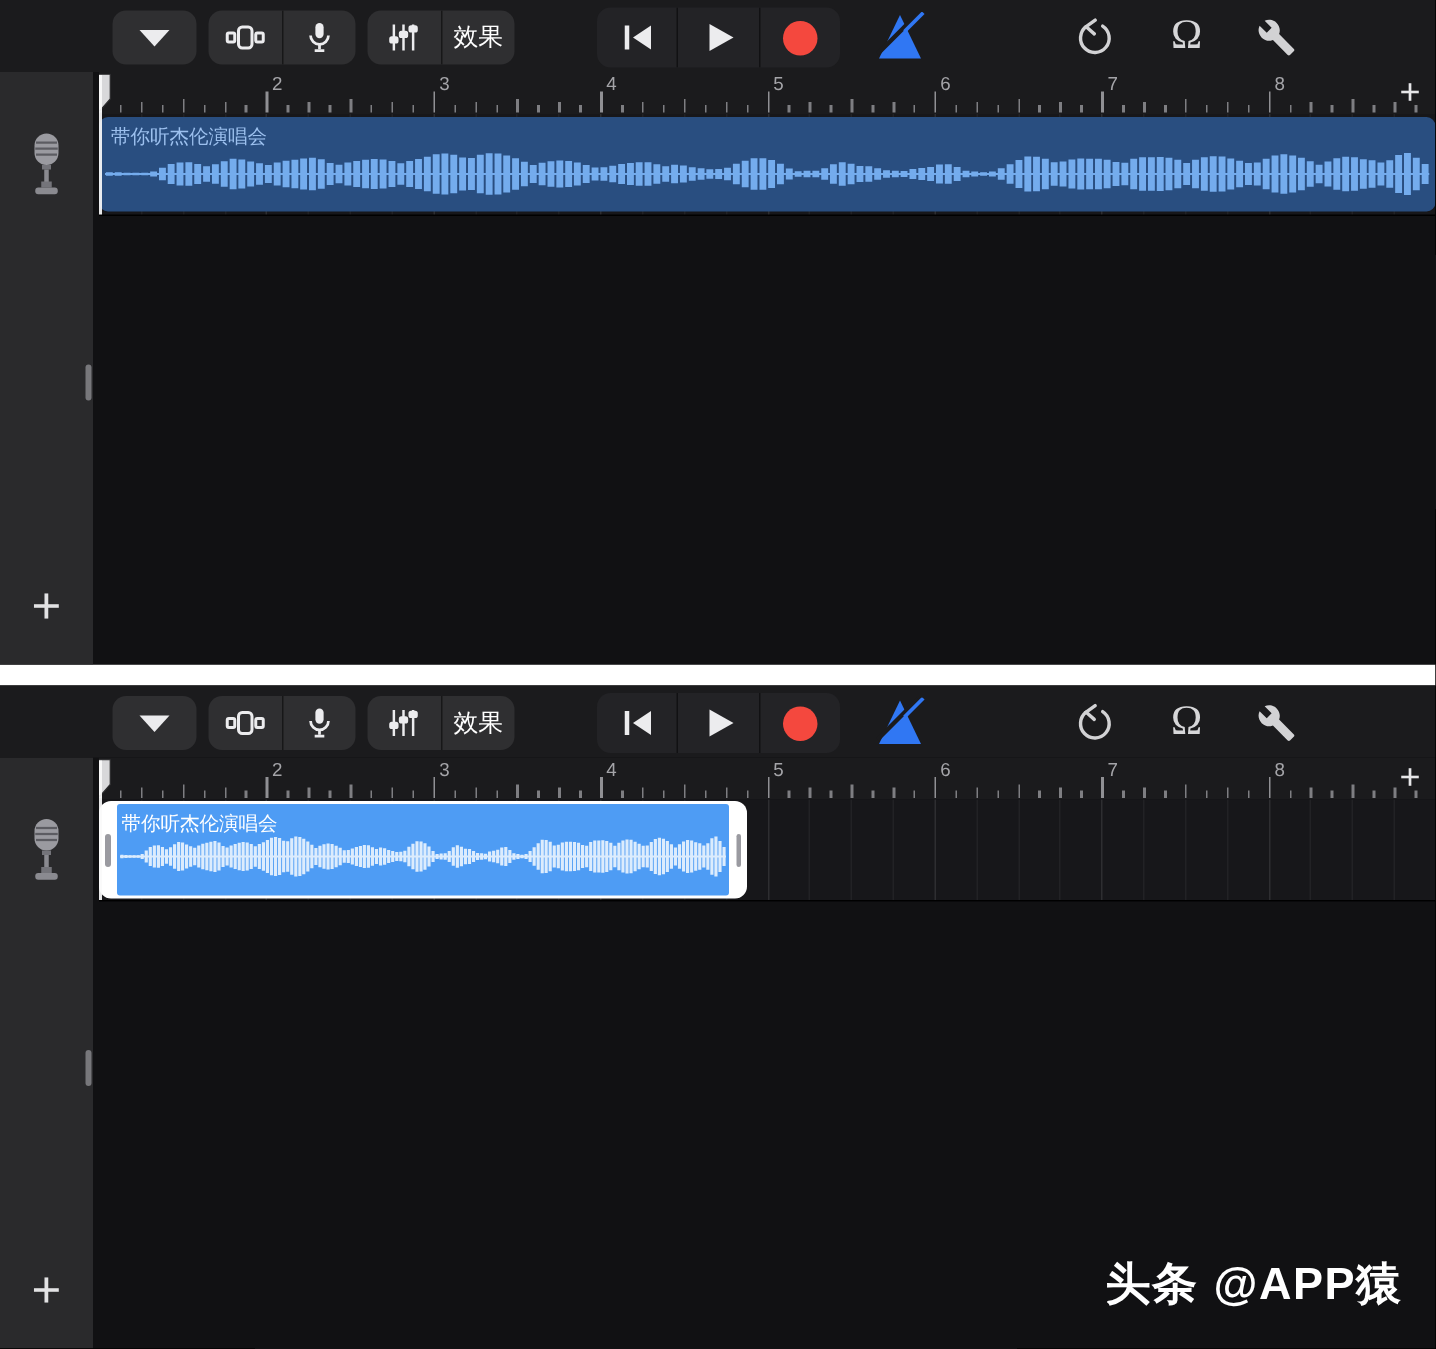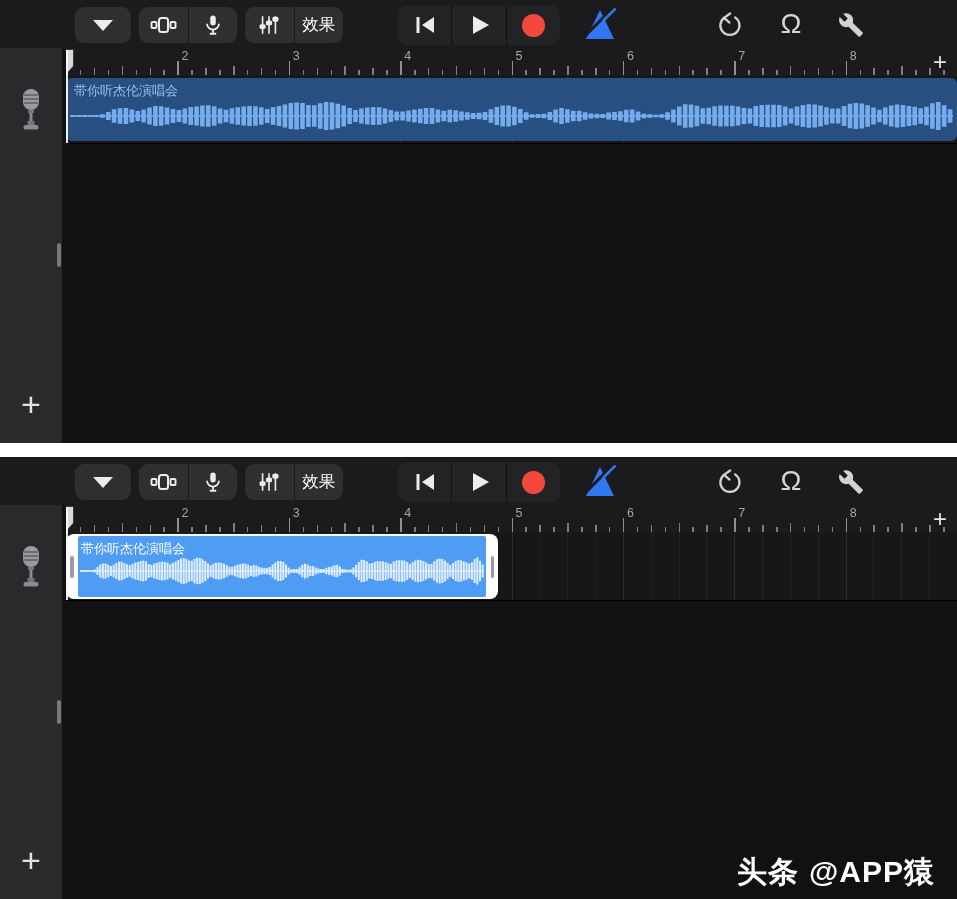--- a/index.html
+++ b/index.html
@@ -5,21 +5,21 @@
   html,body{margin:0;padding:0;}
   body{width:957px;height:899px;overflow:hidden;background:#000;
        font-family:"Liberation Sans","DejaVu Sans",sans-serif;}
   .stage{position:relative;width:957px;height:899px;}
   .panel{position:relative;width:957px;background:var(--track-area-bg,#111113);overflow:hidden;}
   #panelA{height:443px;}
   #panelB{height:442px;}
   .separator{height:14px;background:#ffffff;}
 
   
-  .toolbar{position:absolute;top:0;left:0;right:0;height:48px;background:var(--toolbar-bg,#1b1b1d);z-index:5;}
+  .toolbar{position:absolute;top:0;left:0;right:0;height:48px;background:var(--toolbar-bg,#1b1b1d);z-index:5;font-family:Liberation Serif, serif;}
   .tb-btn,.tb-group{position:absolute;top:7px;height:36px;background:var(--button-bg,#2f2f31);
       border-radius:9px;display:flex;align-items:center;overflow:hidden;}
   .tb-btn.chevron{left:75px;width:56px;justify-content:center;}
   .tb-group.g1{left:139px;width:98px;}
   .tb-group.g2{left:245px;width:98px;}
   .tb-group.transport{left:398px;width:162px;top:5px;height:40px;background:#232326;}
   .tb-cell{flex:1;height:100%;display:flex;align-items:center;justify-content:center;position:relative;}
   .tb-cell + .tb-cell{border-left:1px solid rgba(0,0,0,.5);}
   .effects{color:#ffffff;font-size:16.5px;}
   .record-dot{width:23px;height:23px;border-radius:50%;background:var(--record-red,#f4483e);}
@@ -61,21 +61,21 @@
       background:var(--region-selected-bg,#4e9cf4);border-radius:2px;}
   .region-b .region-label{position:absolute;top:4px;left:3px;font-size:13px;color:#ffffff;}
   .region-b .inner svg{position:absolute;left:2px;top:13px;}
   .cap-bar{position:absolute;top:50%;margin-top:-11px;width:3.5px;height:22px;border-radius:2px;background:#9a9aa0;}
   .cap-bar.left{left:4px;}
   .cap-bar.right{right:4px;}
 
   .playhead-line{position:absolute;left:0;top:2px;width:2px;height:93px;background:rgba(250,250,250,.92);z-index:4;}
   .playhead-flag{position:absolute;left:-7px;top:1px;z-index:4;}
 
-  .watermark{position:absolute;right:22px;bottom:6px;color:#fff;font-size:30px;letter-spacing:1px;z-index:7;margin-top:25px;}
+  .watermark{position:absolute;right:22px;bottom:22px;color:#fff;font-size:30px;letter-spacing:1px;z-index:7;margin-top:25px;}
   .wm-prefix{font-weight:900;margin-right:10px;}
   .wm-handle{font-weight:700;}
 
   svg{display:block;}
 </style>
 </head>
 <body>
 
 <div class="stage">
 

